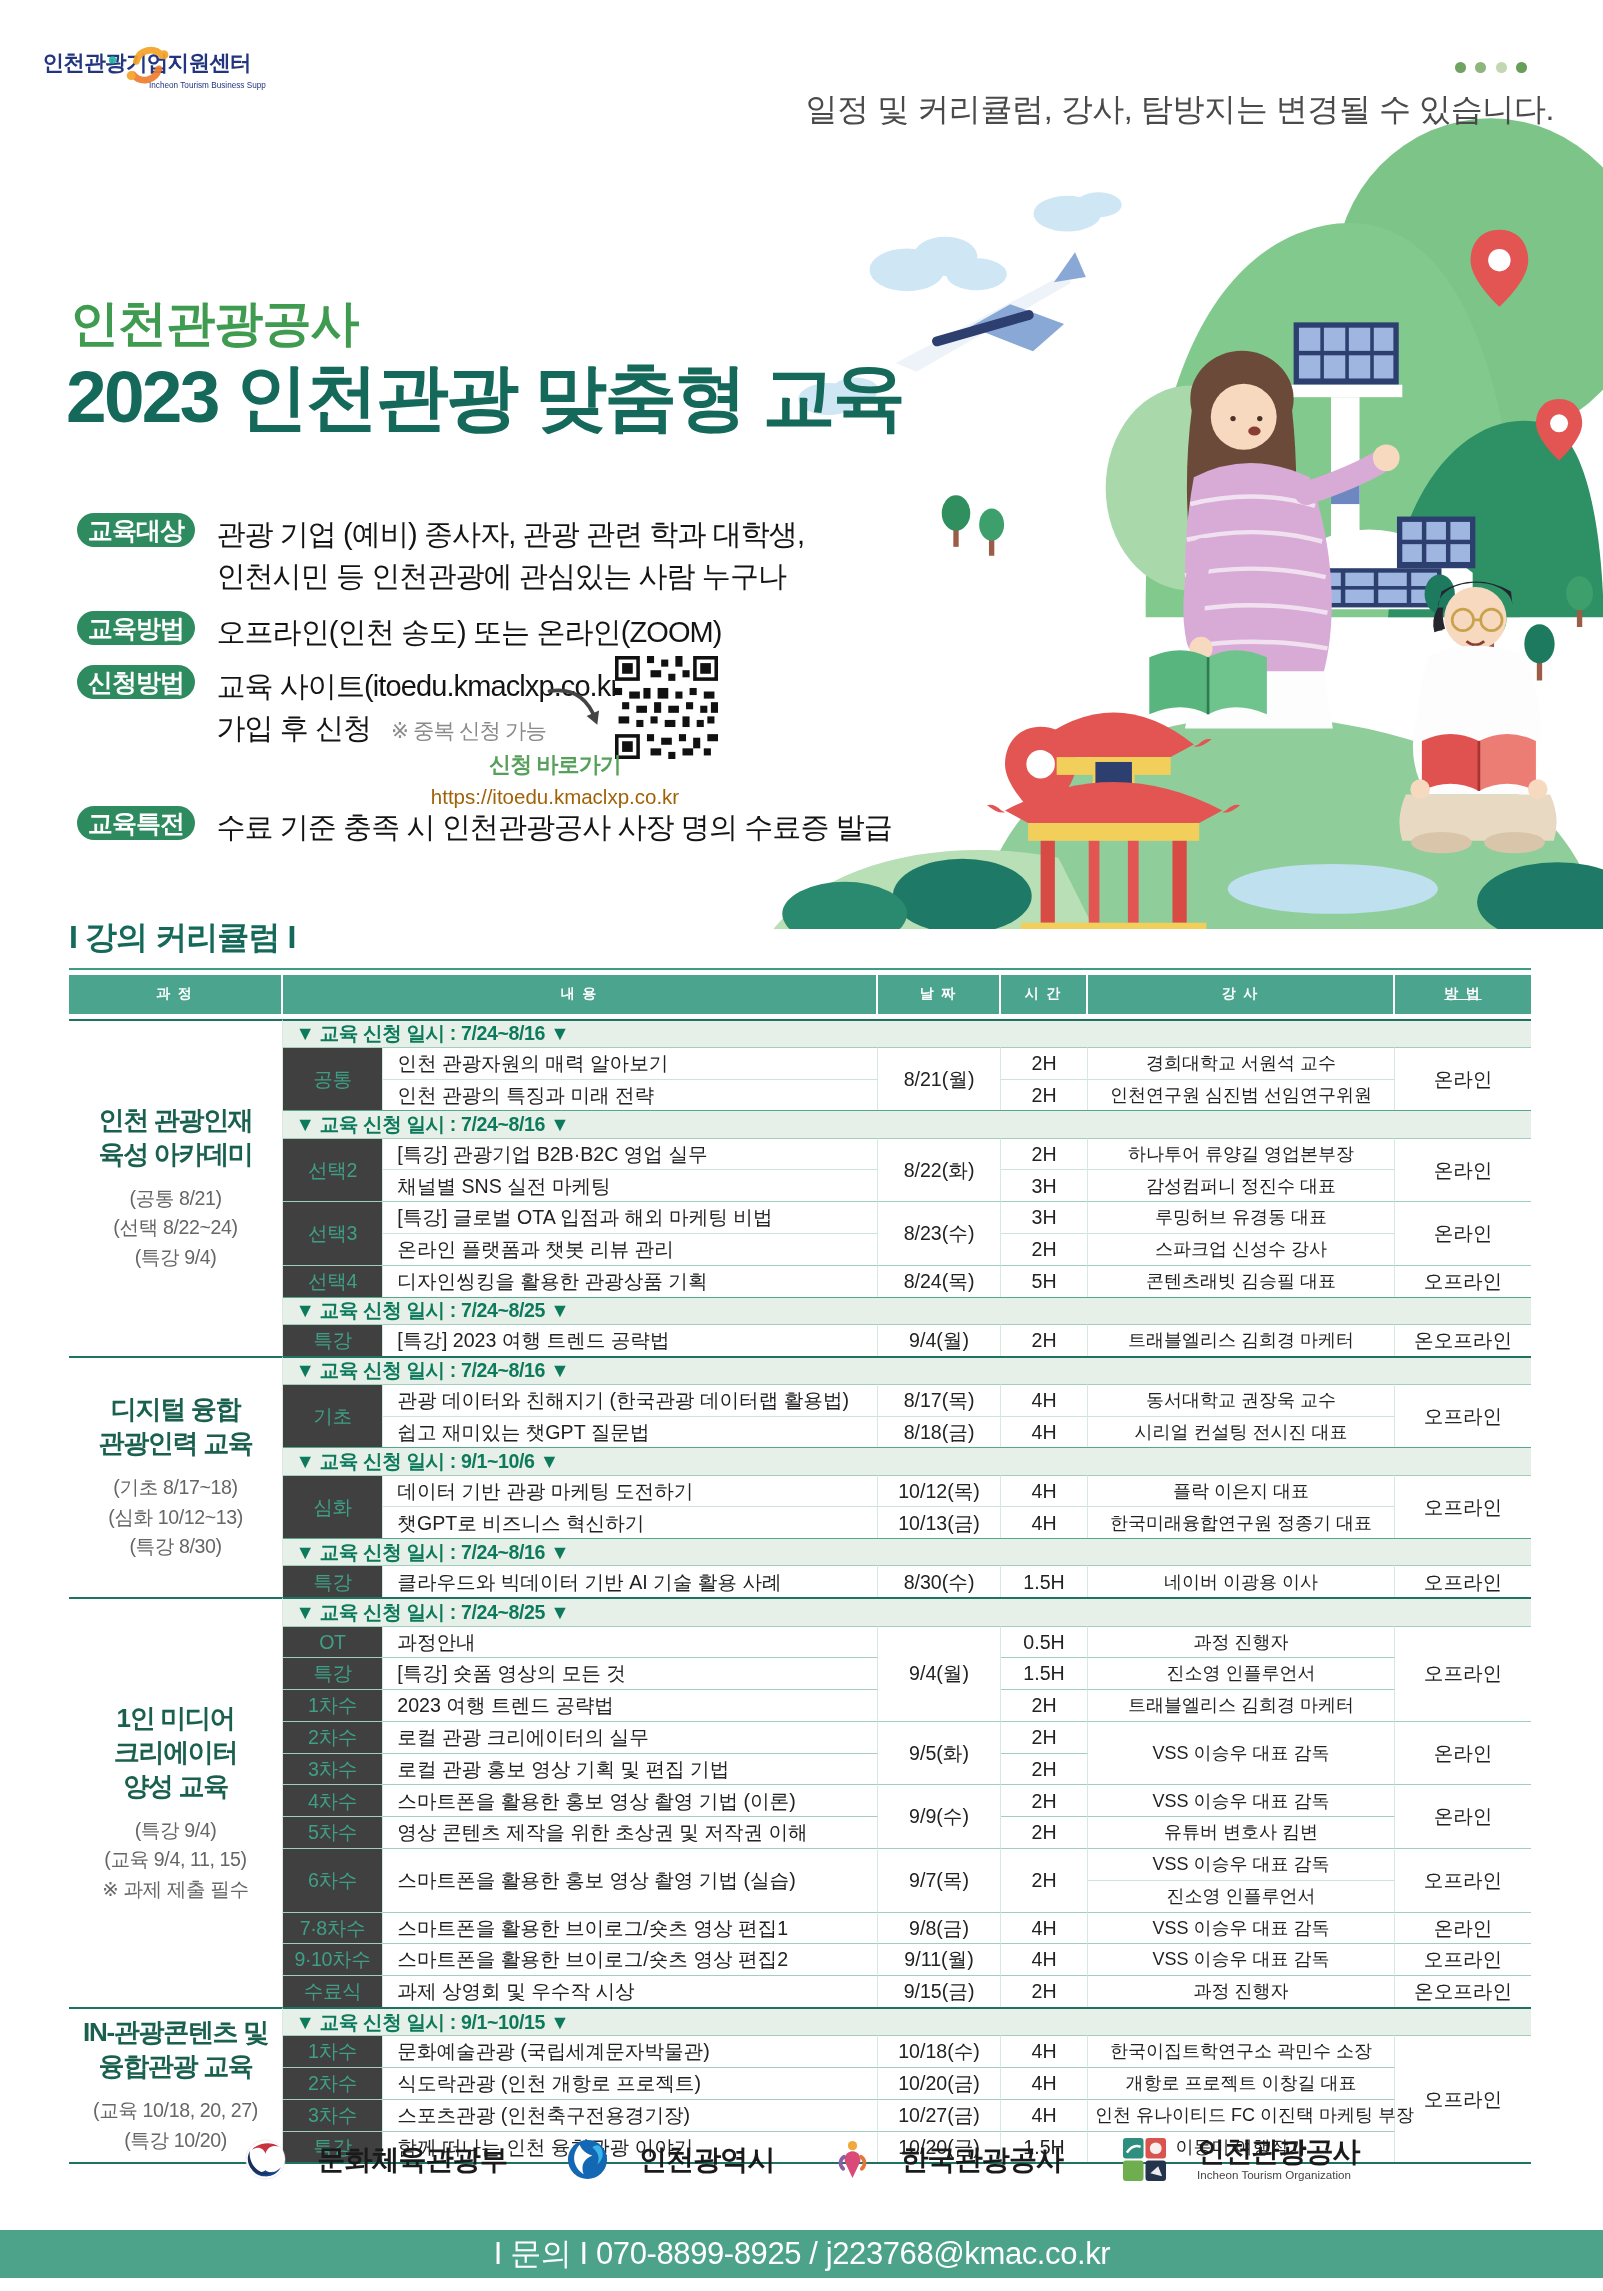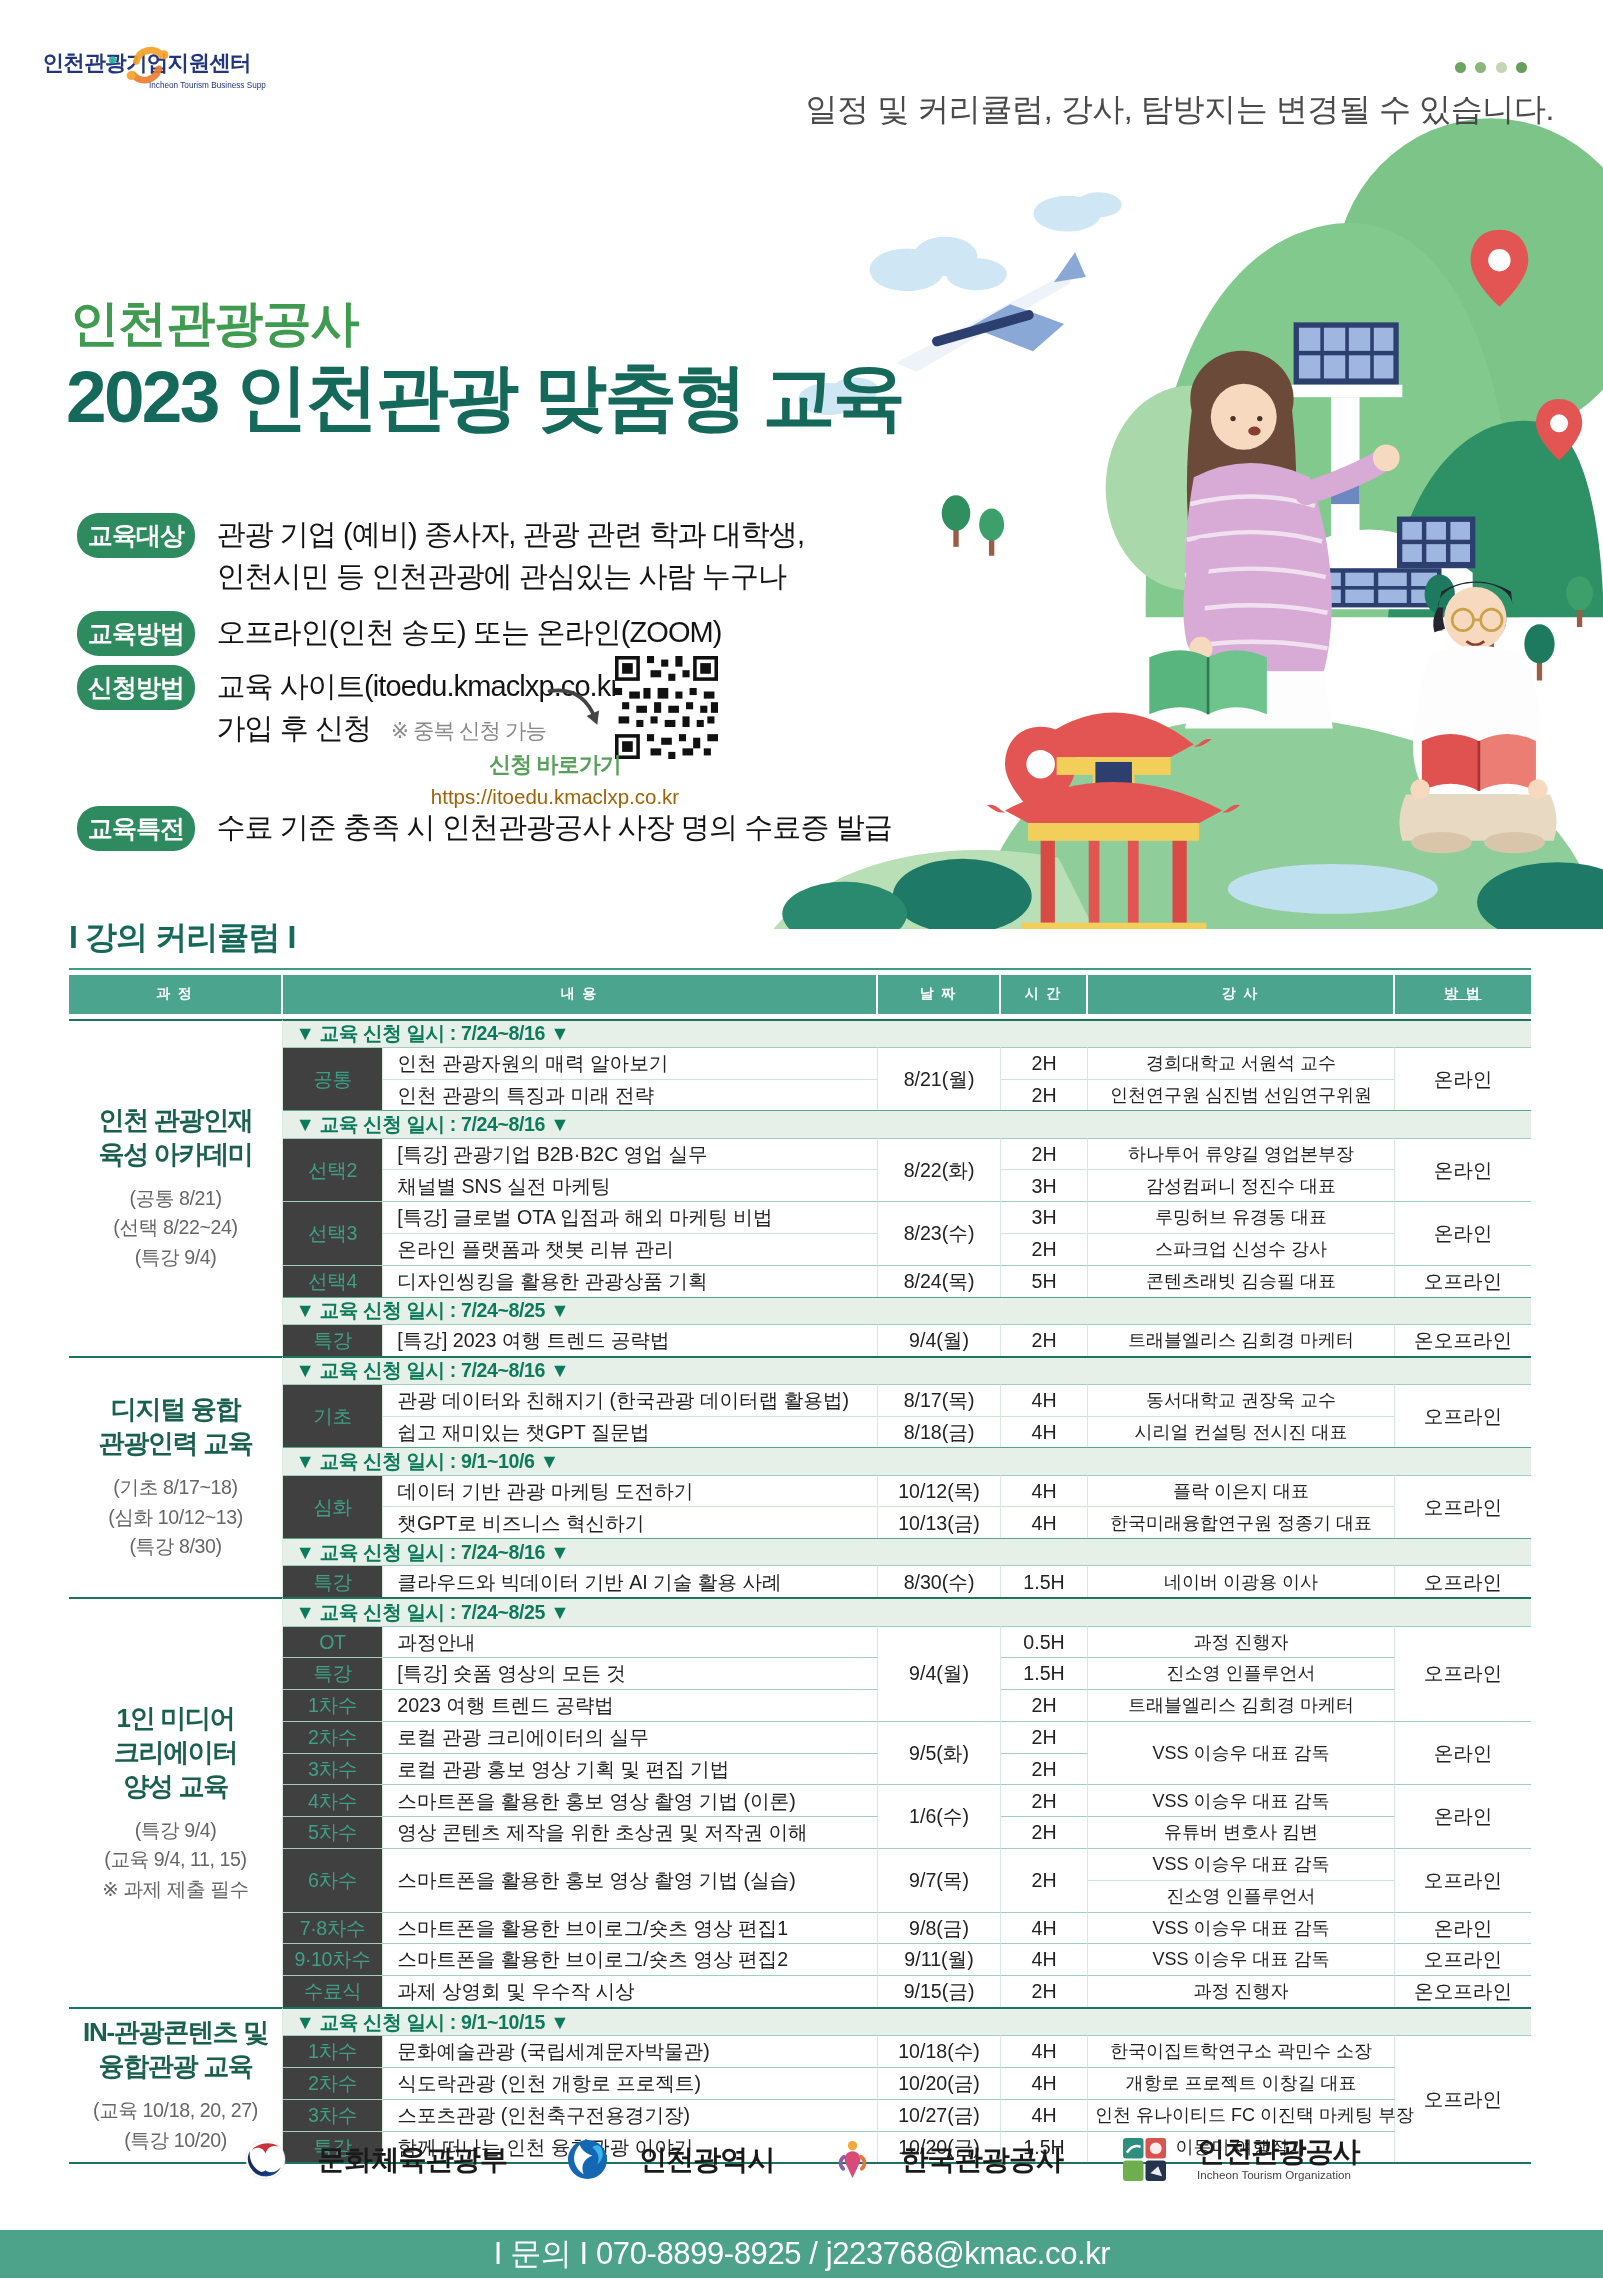--- a/index.html
+++ b/index.html
@@ -15,21 +15,21 @@
   .disclaimer{right:50px;top:88px;font-size:32px;color:#4a4a4a;letter-spacing:-0.4px;}
 
   .hero-agency{left:70px;top:291px;font-size:49px;font-weight:800;color:#3f9b4f;letter-spacing:-0.9px;}
   .hero-title{left:66px;top:349px;font-size:73px;font-weight:800;color:#15695a;letter-spacing:-2.7px;}
 
   .illu{left:773px;top:105px;width:831px;height:824px;z-index:0;}
   .fg{z-index:2;}
 
   
   .info-row{left:77px;display:flex;align-items:flex-start;z-index:2;}
-  .pill{width:118px;height:45px;border-radius:21.4px;background:#2e8a5f;color:#fff;font-size:25px;font-weight:bold;
+  .pill{width:118px;height:34px;border-radius:21.4px;background:#2e8a5f;color:#fff;font-size:25px;font-weight:bold;
         display:flex;align-items:center;justify-content:center;flex:none;letter-spacing:-0.9px;}
   .info-text{margin-left:21.4px;font-size:29px;color:#141414;line-height:1.46;letter-spacing:-0.9px;}
   .row-target{top:513px;}
   .row-method{top:611px;}
   .row-apply{top:665px;}
   .row-benefit{top:806px;}
   .apply-note{font-size:21.4px;color:#8a8a8a;margin-left:12.5px;font-weight:normal;}
 
   .qr-arrow{left:544px;top:684px;z-index:2;}
   .qr-box{left:615px;top:656px;width:103px;height:103px;z-index:2;background:#fff;}
@@ -542,21 +542,21 @@
             <td class="method" rowspan="2">온라인</td>
           </tr>
           <tr class="grp">
             <td class="label">3차수</td>
             <td class="content">로컬 관광 홍보 영상 기획 및 편집 기법</td>
             <td class="time">2H</td>
           </tr>
           <tr class="grp">
             <td class="label">4차수</td>
             <td class="content">스마트폰을 활용한 홍보 영상 촬영 기법 (이론)</td>
-            <td class="date" rowspan="2">1/6(수)</td>
+            <td class="date" rowspan="2">9/9(수)</td>
             <td class="time">2H</td>
             <td class="inst">VSS 이승우 대표 감독</td>
             <td class="method" rowspan="2">온라인</td>
           </tr>
           <tr class="grp">
             <td class="label">5차수</td>
             <td class="content">영상 콘텐츠 제작을 위한 초상권 및 저작권 이해</td>
             <td class="time">2H</td>
             <td class="inst">유튜버 변호사 킴변</td>
           </tr>

